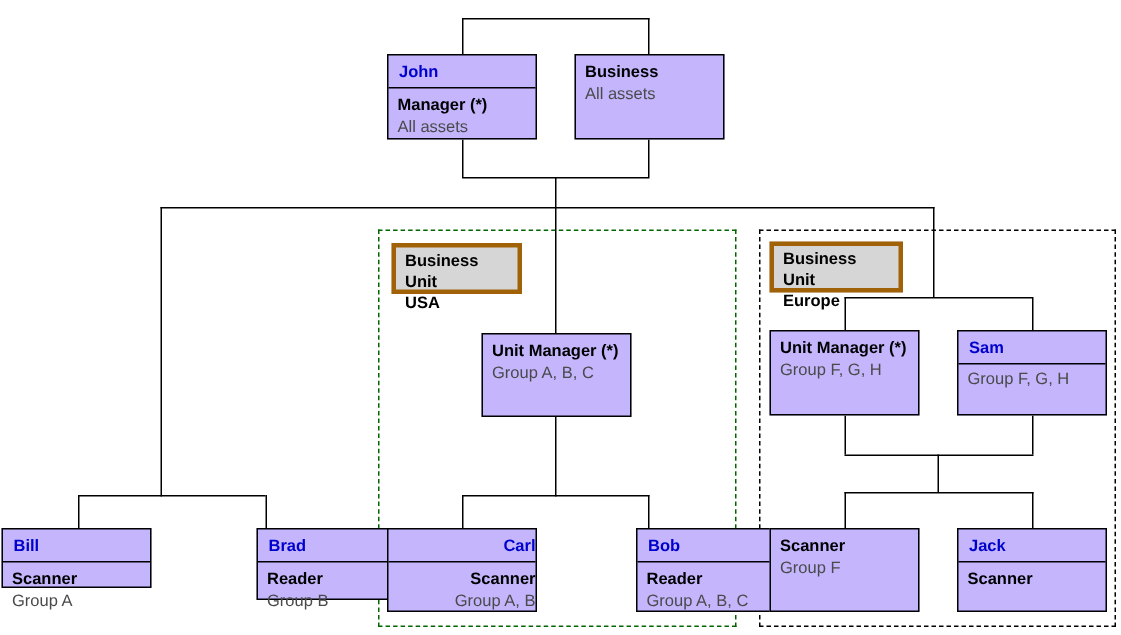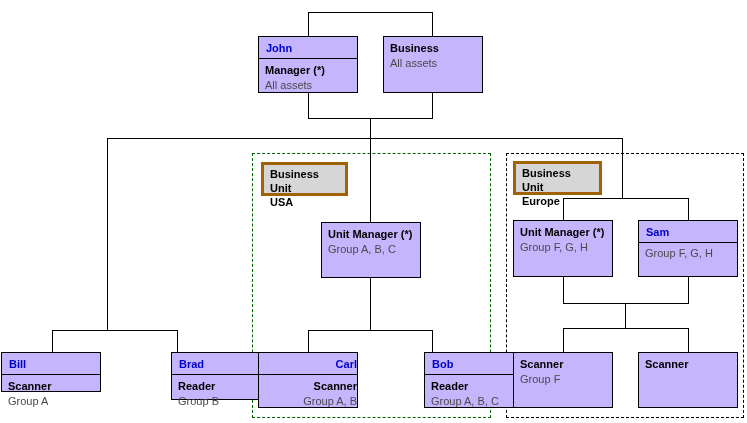--- a/index.html
+++ b/index.html
@@ -161,18 +161,19 @@
       <div class="pbox-scope">Group A, B, C</div>
     </div>
   </div>
   <div class="pbox" id="box-sally">
     <div class="pbox-body">
       <div class="pbox-role">Scanner</div>
       <div class="pbox-scope">Group F</div>
     </div>
   </div>
   <div class="pbox" id="box-jack">
+    <div class="pbox-name">Jack</div>
     <div class="pbox-body">
       <div class="pbox-role">Scanner</div>
     </div>
   </div>
 
 </div>
 
 </body></html>

